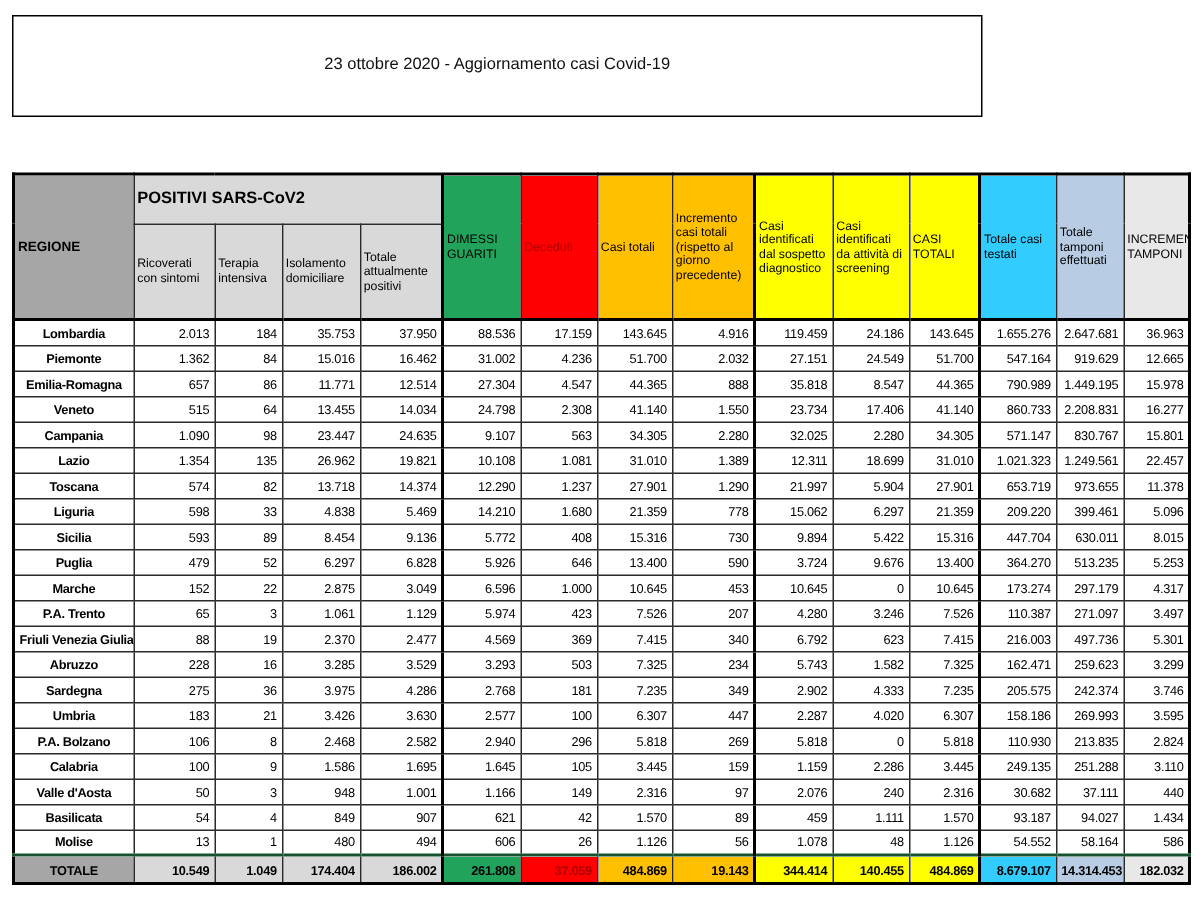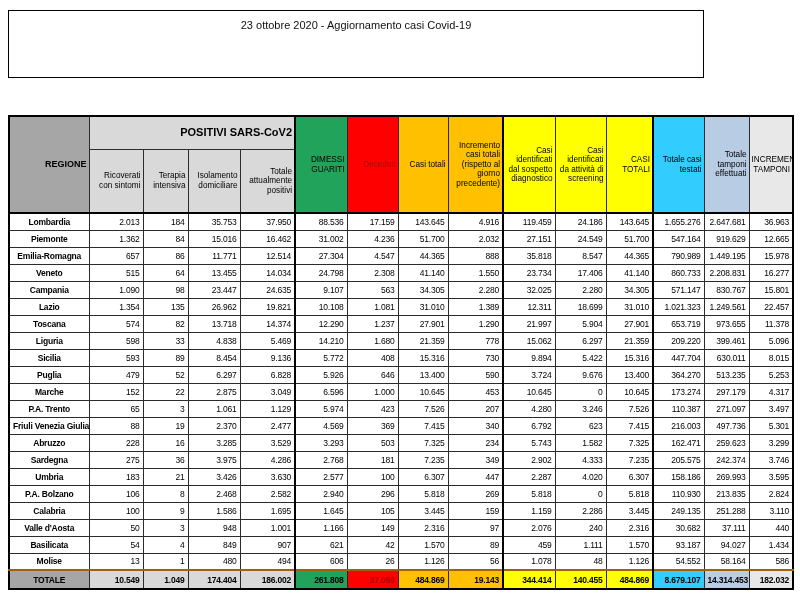--- a/index.html
+++ b/index.html
@@ -2,36 +2,36 @@
 <html style="--green: #21A35B; --red: #FF0000; --dark_red: #B00000; --orange: #FFC000; --yellow: #FFFF00; --cyan: #33CCFF; --light_blue: #B8CCE4; --header_gray: #A6A6A6; --subheader_gray: #D9D9D9; --incr_tamponi_gray: #E8E8E8;"><head>
 <meta charset="utf-8">
 <style>
   * { box-sizing: border-box; }
   html,body { margin:0; padding:0; background:#ffffff; }
   body {
     width:800px; height:600px; position:relative; overflow:hidden;
     font-family:"Liberation Sans", sans-serif; color:#000;
   }
   .title-box {
-    position:absolute; left:8px; top:10px; width:696px; height:68px;
+    position:absolute; left:8px; top:10px; width:647px; height:68px;
     border:1px solid #000; background:#fff;
-    display:flex; flex-direction:column; justify-content:space-between;
+    display:flex; flex-direction:column; justify-content:center;
     text-align:center; padding:8px 4px 10px 4px;
   }
   .title-line { font-size:11px; line-height:12px; color:#111; }
 
   table.covid {
     position:absolute; left:8px; top:115px; width:784px;
     border-collapse:collapse; table-layout:fixed;
     border:2px solid #000;
   }
   th, td { border:1px solid #2b2b2b; overflow:hidden; }
   thead th {
     font-weight:normal; font-size:8.2px; line-height:9.5px;
-    text-align:right; vertical-align:middle; padding:11px 2px;
+    text-align:left; vertical-align:middle; padding:11px 2px;
     background:var(--subheader_gray);
   }
   th.h-reg   { background:var(--header_gray); font-weight:bold; font-size:9px; }
   th.h-group { font-weight:bold; font-size:11px; height:22px; background:var(--subheader_gray); }
   th.h-sub   { height:64px; }
   thead tr:first-child th[rowspan] { border-bottom:2px solid #000; }
   thead tr:last-child th { border-bottom:2px solid #000; }
 
   .c-green  { background:var(--green);margin-left:45px; }
   .c-red    { background:var(--red); color:var(--dark_red); }
@@ -44,21 +44,21 @@
 
   tbody td {
     height:17px; font-size:8.5px; letter-spacing:-0.2px;
     background:#fff; padding:0 3px; white-space:nowrap;
   }
   tbody td.num { text-align:right; }
   tbody td.reg { text-align:center;font-weight:bold; }
 
   tfoot td {
     height:19px; font-size:8.5px; font-weight:bold; letter-spacing:-0.2px;
-    text-align:right; padding:0 3px; border-top:2px solid #a16207; white-space:nowrap;
+    text-align:right; padding:0 3px; border-top:2px solid #14532d; white-space:nowrap;
   }
   tfoot td.reg { text-align:center; background:var(--header_gray); }
 
   .bl2 { border-left:2px solid #000 !important; }
 </style>
 </head>
 <body>
 
 <div class="title-box">
   <div class="title-line">23 ottobre 2020 - Aggiornamento casi Covid-19</div>

